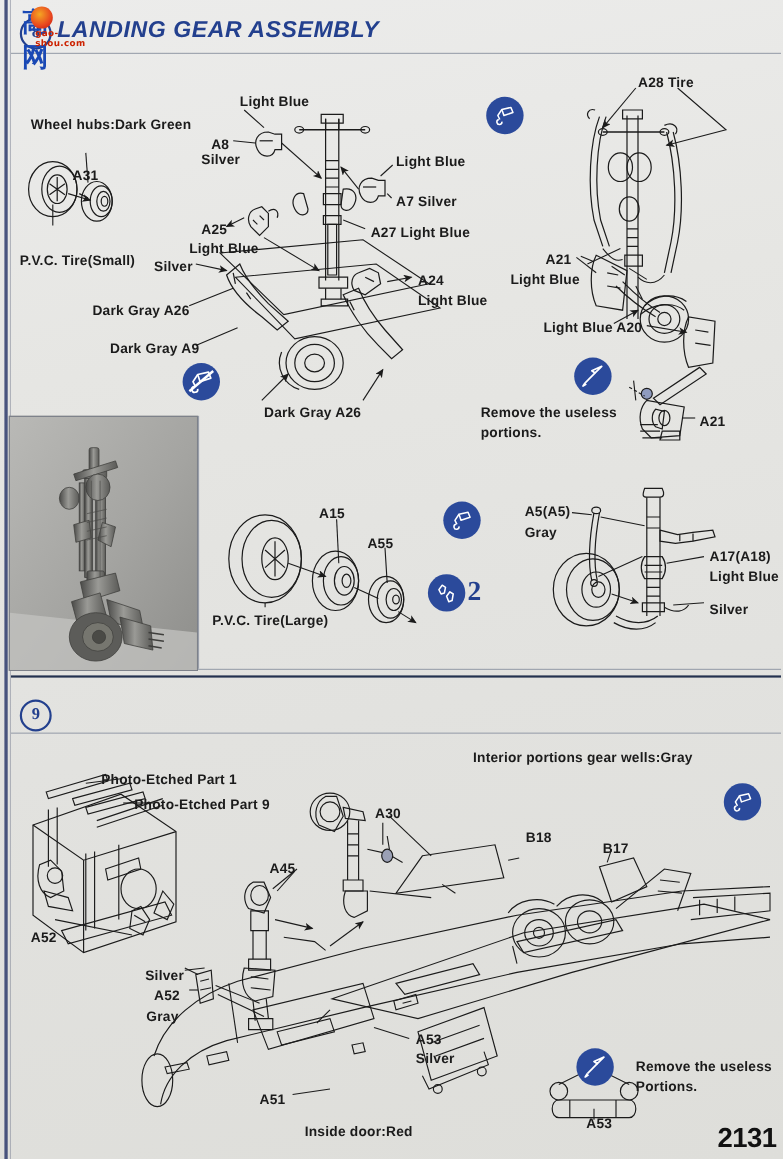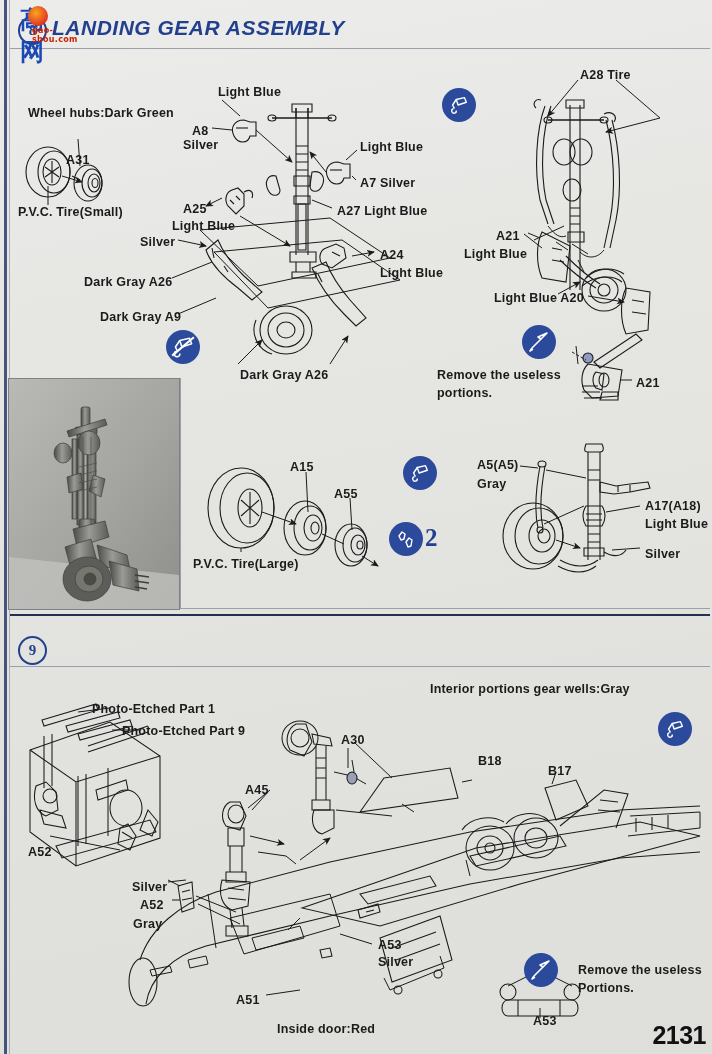--- a/index.html
+++ b/index.html
@@ -512,21 +512,21 @@
           <path d="M5 18 L3 21 L6 19"></path>
         </g>
       </svg>
   </div>
 
   <div class="pageno">2131</div>
 
   <div id="labels8">
       <div class="lbl b" style="left: 28px; top: 106px;">Wheel hubs:Dark Green</div>
       <div class="lbl b" style="left: 66px; top: 129px; margin-top: 24px;">A31</div>
-      <div class="lbl b" style="left: 18px; top: 205px;">P.V.C. Tire(Small)</div>
+      <div class="lbl b" style="left: 18px; top: 230px;">P.V.C. Tire(Small)</div>
       <div class="lbl b" style="left: 218px; top: 85px;">Light Blue</div>
       <div class="lbl b" style="left: 192px; top: 124px;">A8</div>
       <div class="lbl b" style="left: 183px; top: 138px;">Silver</div>
       <div class="lbl b" style="left: 360px; top: 140px;">Light Blue</div>
       <div class="lbl b" style="left: 360px; top: 176px;">A7 Silver</div>
       <div class="lbl b" style="left: 183px; top: 202px;">A25</div>
       <div class="lbl b" style="left: 172px; top: 219px;">Light Blue</div>
       <div class="lbl b" style="left: 337px; top: 204px;">A27 Light Blue</div>
       <div class="lbl b" style="left: 140px; top: 235px;">Silver</div>
       <div class="lbl b" style="left: 380px; top: 248px;">A24</div>

